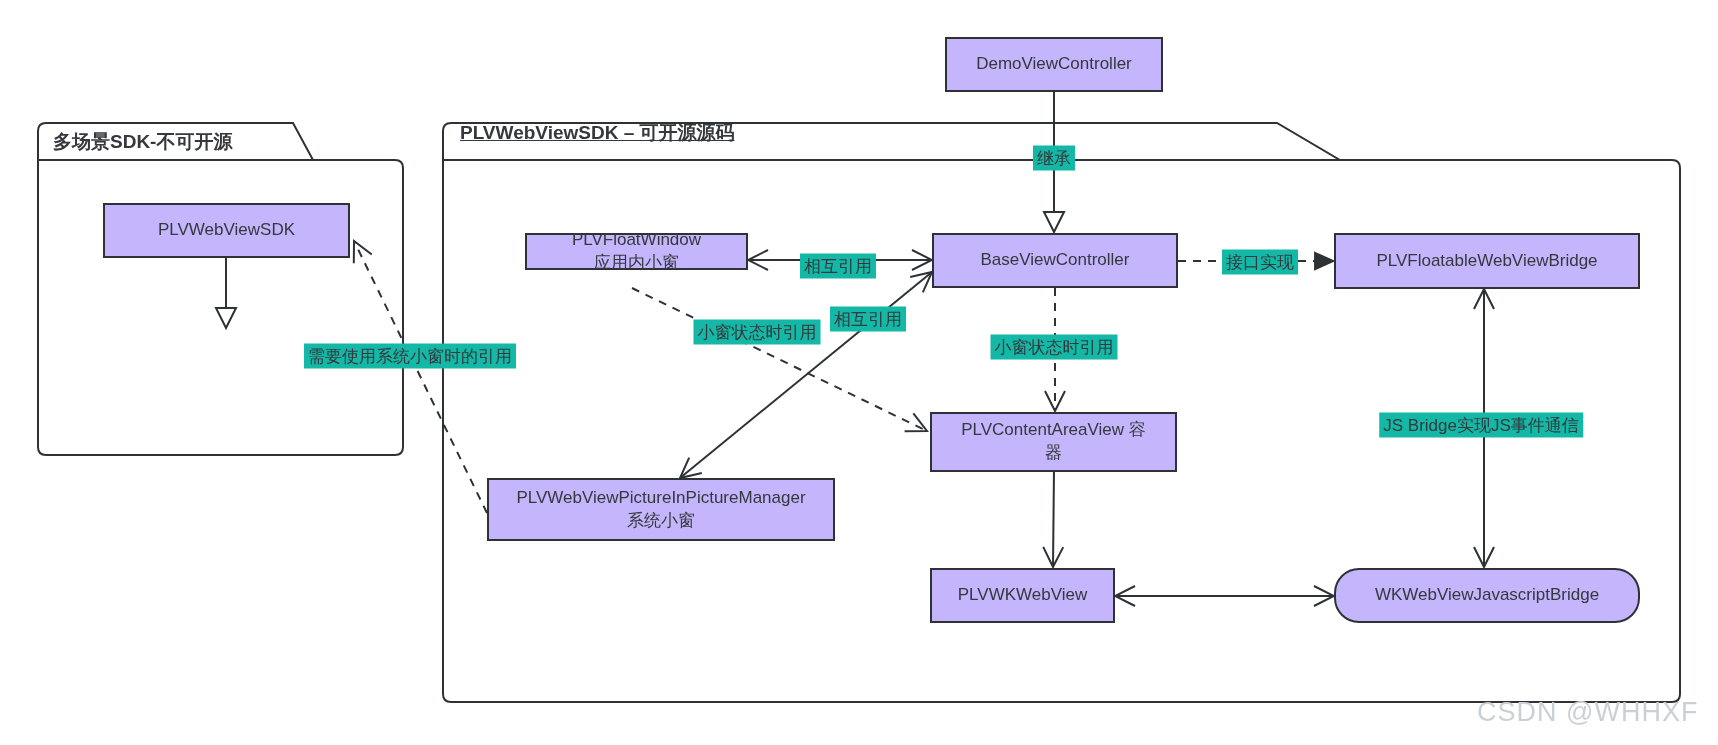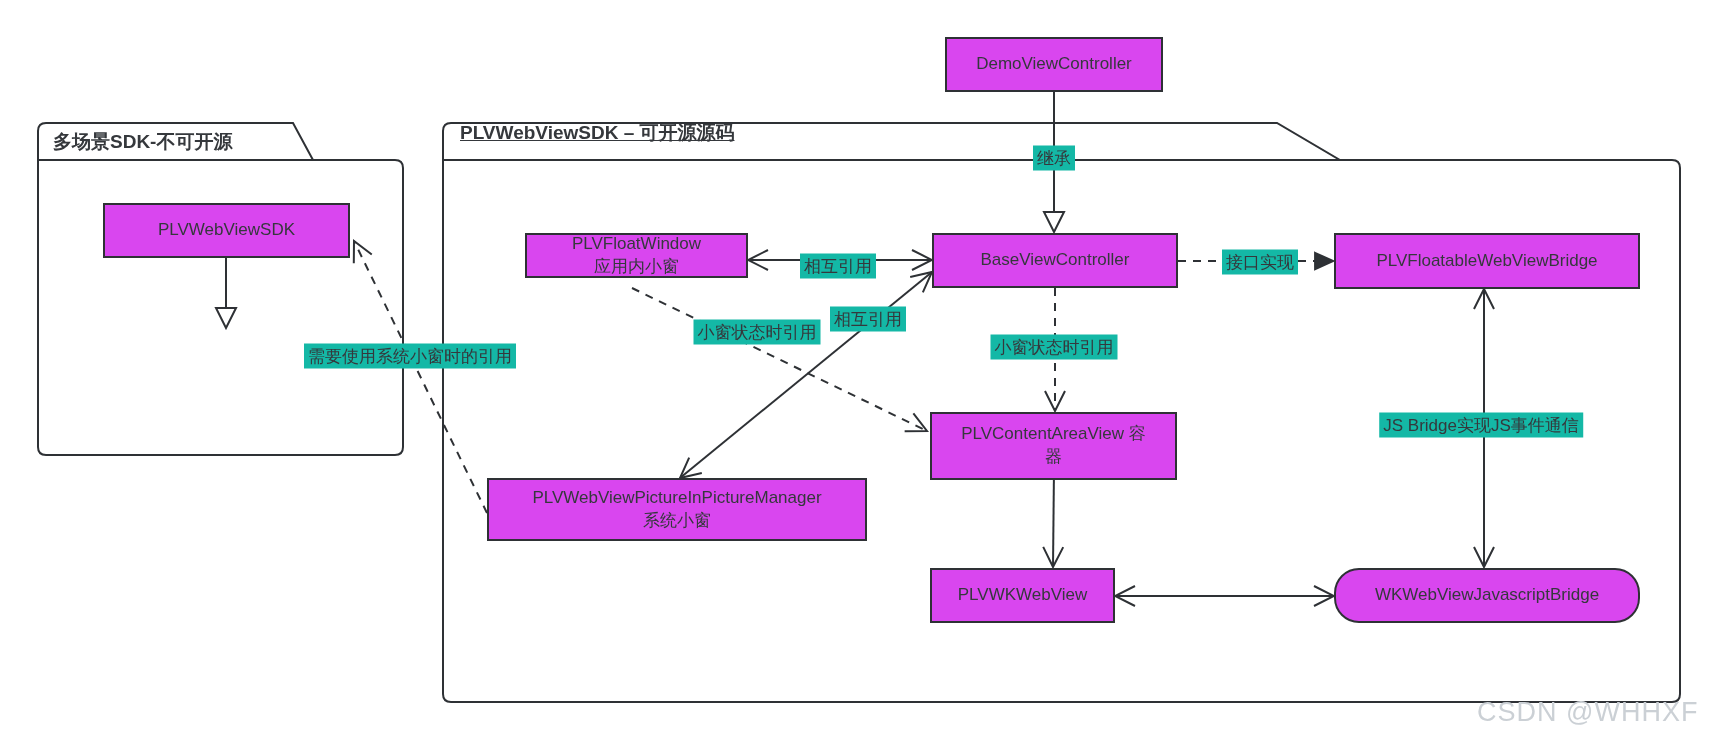--- a/index.html
+++ b/index.html
@@ -18,21 +18,21 @@
   }
   #edges{position:absolute;left:0;top:0;}
   .pkg-title{
     position:absolute;
     font-size:19px;font-weight:bold;color:var(--text);
     white-space:nowrap;
   }
   .node{
     position:absolute;
     box-sizing:border-box;
-    background:#d946ef;
+    background:#c4b5fd;
     border:2px solid var(--stroke);
     display:flex;align-items:center;justify-content:center;
     text-align:center;
     font-size:17px;line-height:1.35;color:var(--text);
     white-space:pre-line;
   }
   .node .inner{width:100%;}
   .node .inner.narrow{width:196px;margin:0 auto;white-space:normal;}
   .edge-label{
     position:absolute;
@@ -132,38 +132,38 @@
 
   <div class="node" style="left:945px;top:37px;width:218px;height:55px;">
     <div class="inner">DemoViewController</div>
   </div>
 
   <div class="node" style="left:103px;top:203px;width:247px;height:55px;">
     <div class="inner">PLVWebViewSDK</div>
   </div>
 
 
-  <div class="node" style="left:525px;top:233px;width:223px;height:45px;">
+  <div class="node" style="left:525px;top:233px;width:223px;height:37px;">
     <div class="inner">PLVFloatWindow
 应用内小窗</div>
   </div>
 
   <div class="node" style="left:932px;top:233px;width:246px;height:55px;">
     <div class="inner">BaseViewController</div>
   </div>
 
   <div class="node" style="left:1334px;top:233px;width:306px;height:56px;">
     <div class="inner">PLVFloatableWebViewBridge</div>
   </div>
 
-  <div class="node" style="left:930px;top:412px;width:247px;height:68px;align-items:center;">
+  <div class="node" style="left:930px;top:412px;width:247px;height:60px;align-items:center;">
     <div class="inner narrow">PLVContentAreaView 容器</div>
   </div>
 
-  <div class="node" style="left:487px;top:478px;width:380px;height:63px;">
+  <div class="node" style="left:487px;top:478px;width:348px;height:63px;">
     <div class="inner">PLVWebViewPictureInPictureManager
 系统小窗</div>
   </div>
 
   <div class="node" style="left:930px;top:568px;width:185px;height:55px;">
     <div class="inner">PLVWKWebView</div>
   </div>
 
   <div class="node" style="left:1334px;top:568px;width:306px;height:55px;border-radius:25px;">
     <div class="inner">WKWebViewJavascriptBridge</div>

